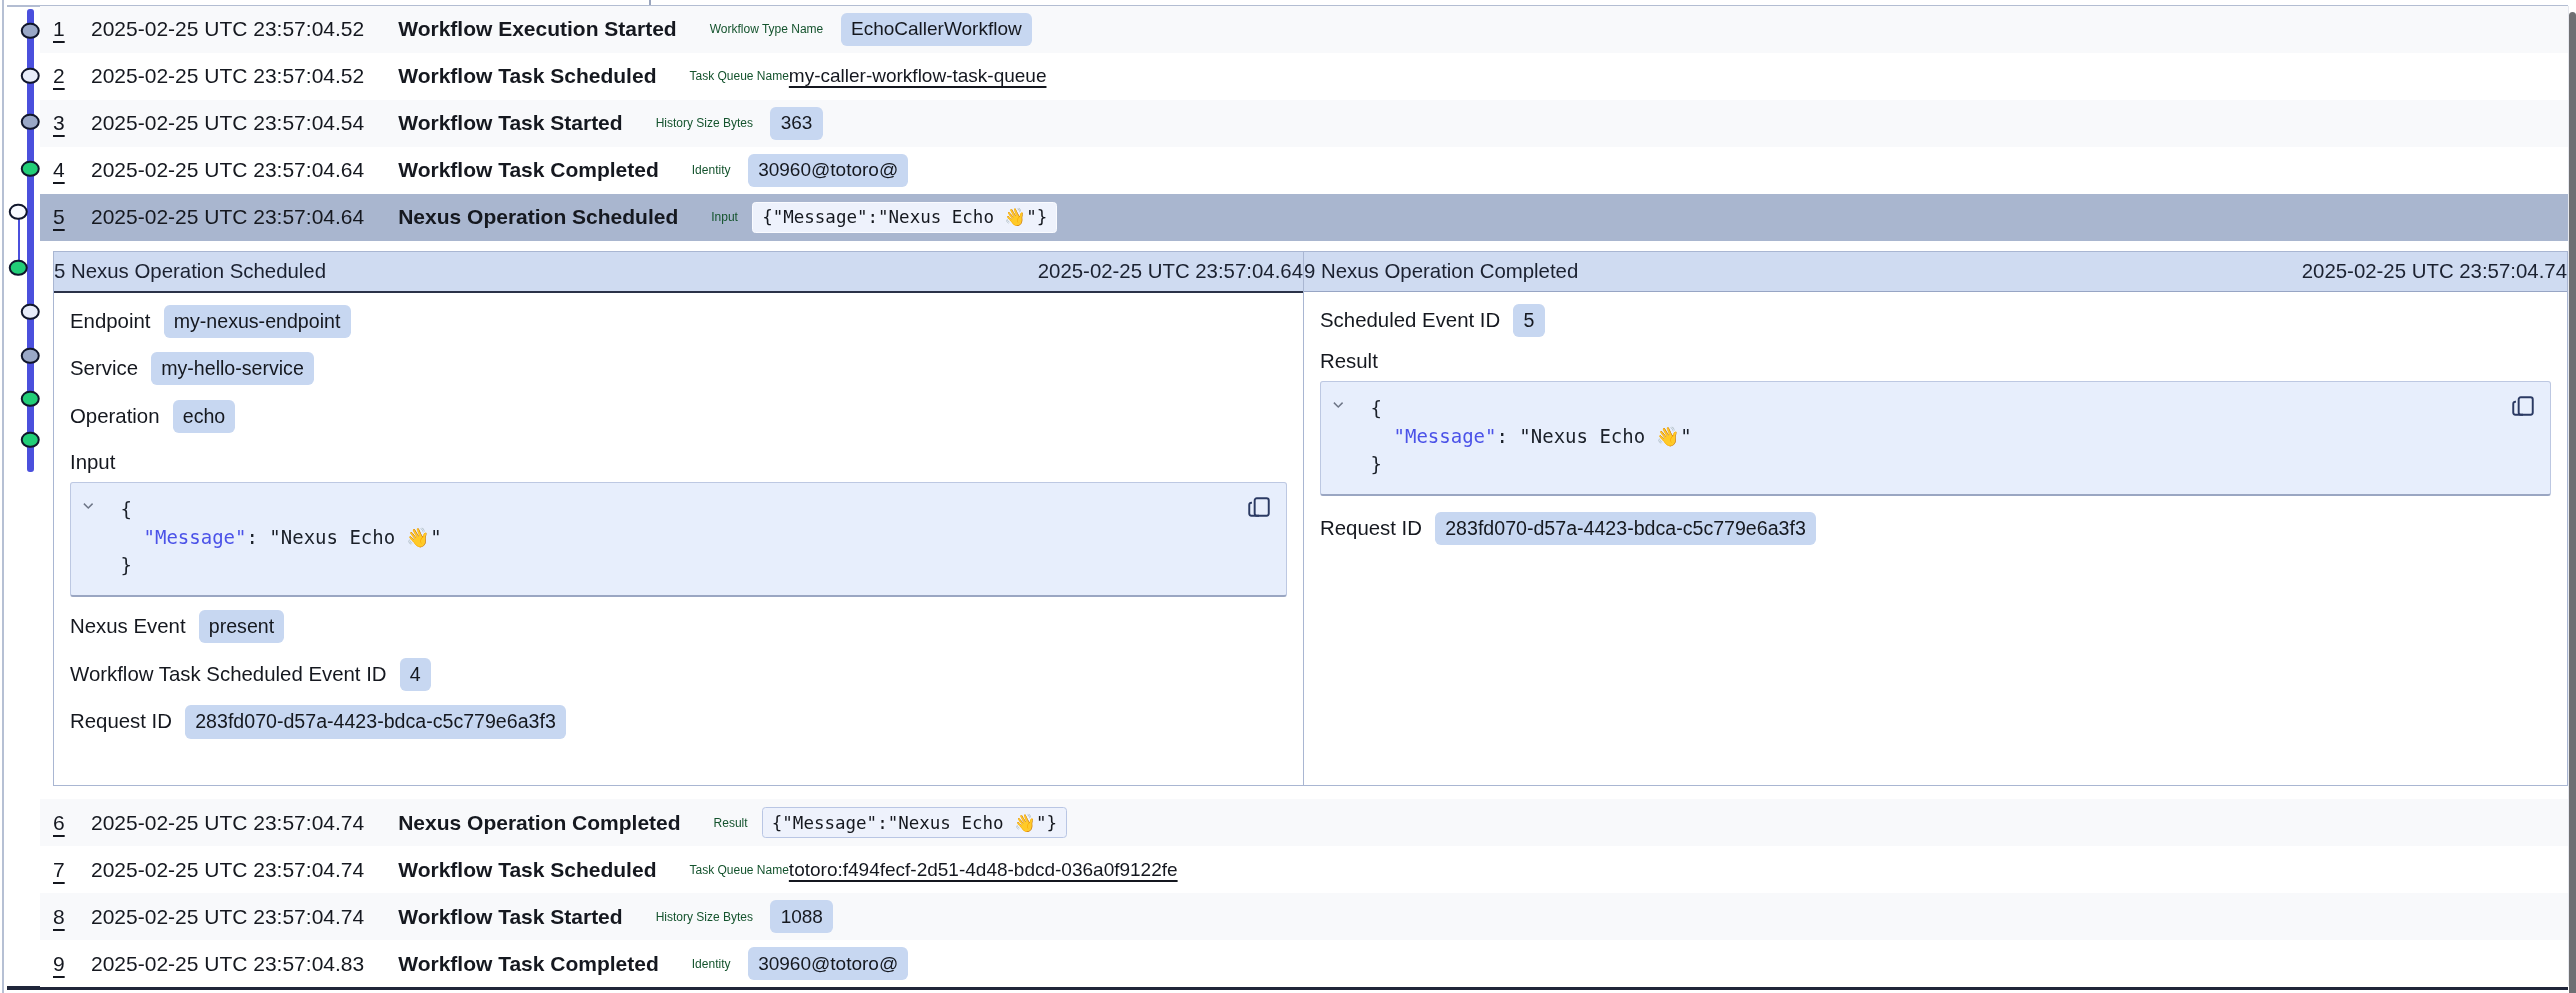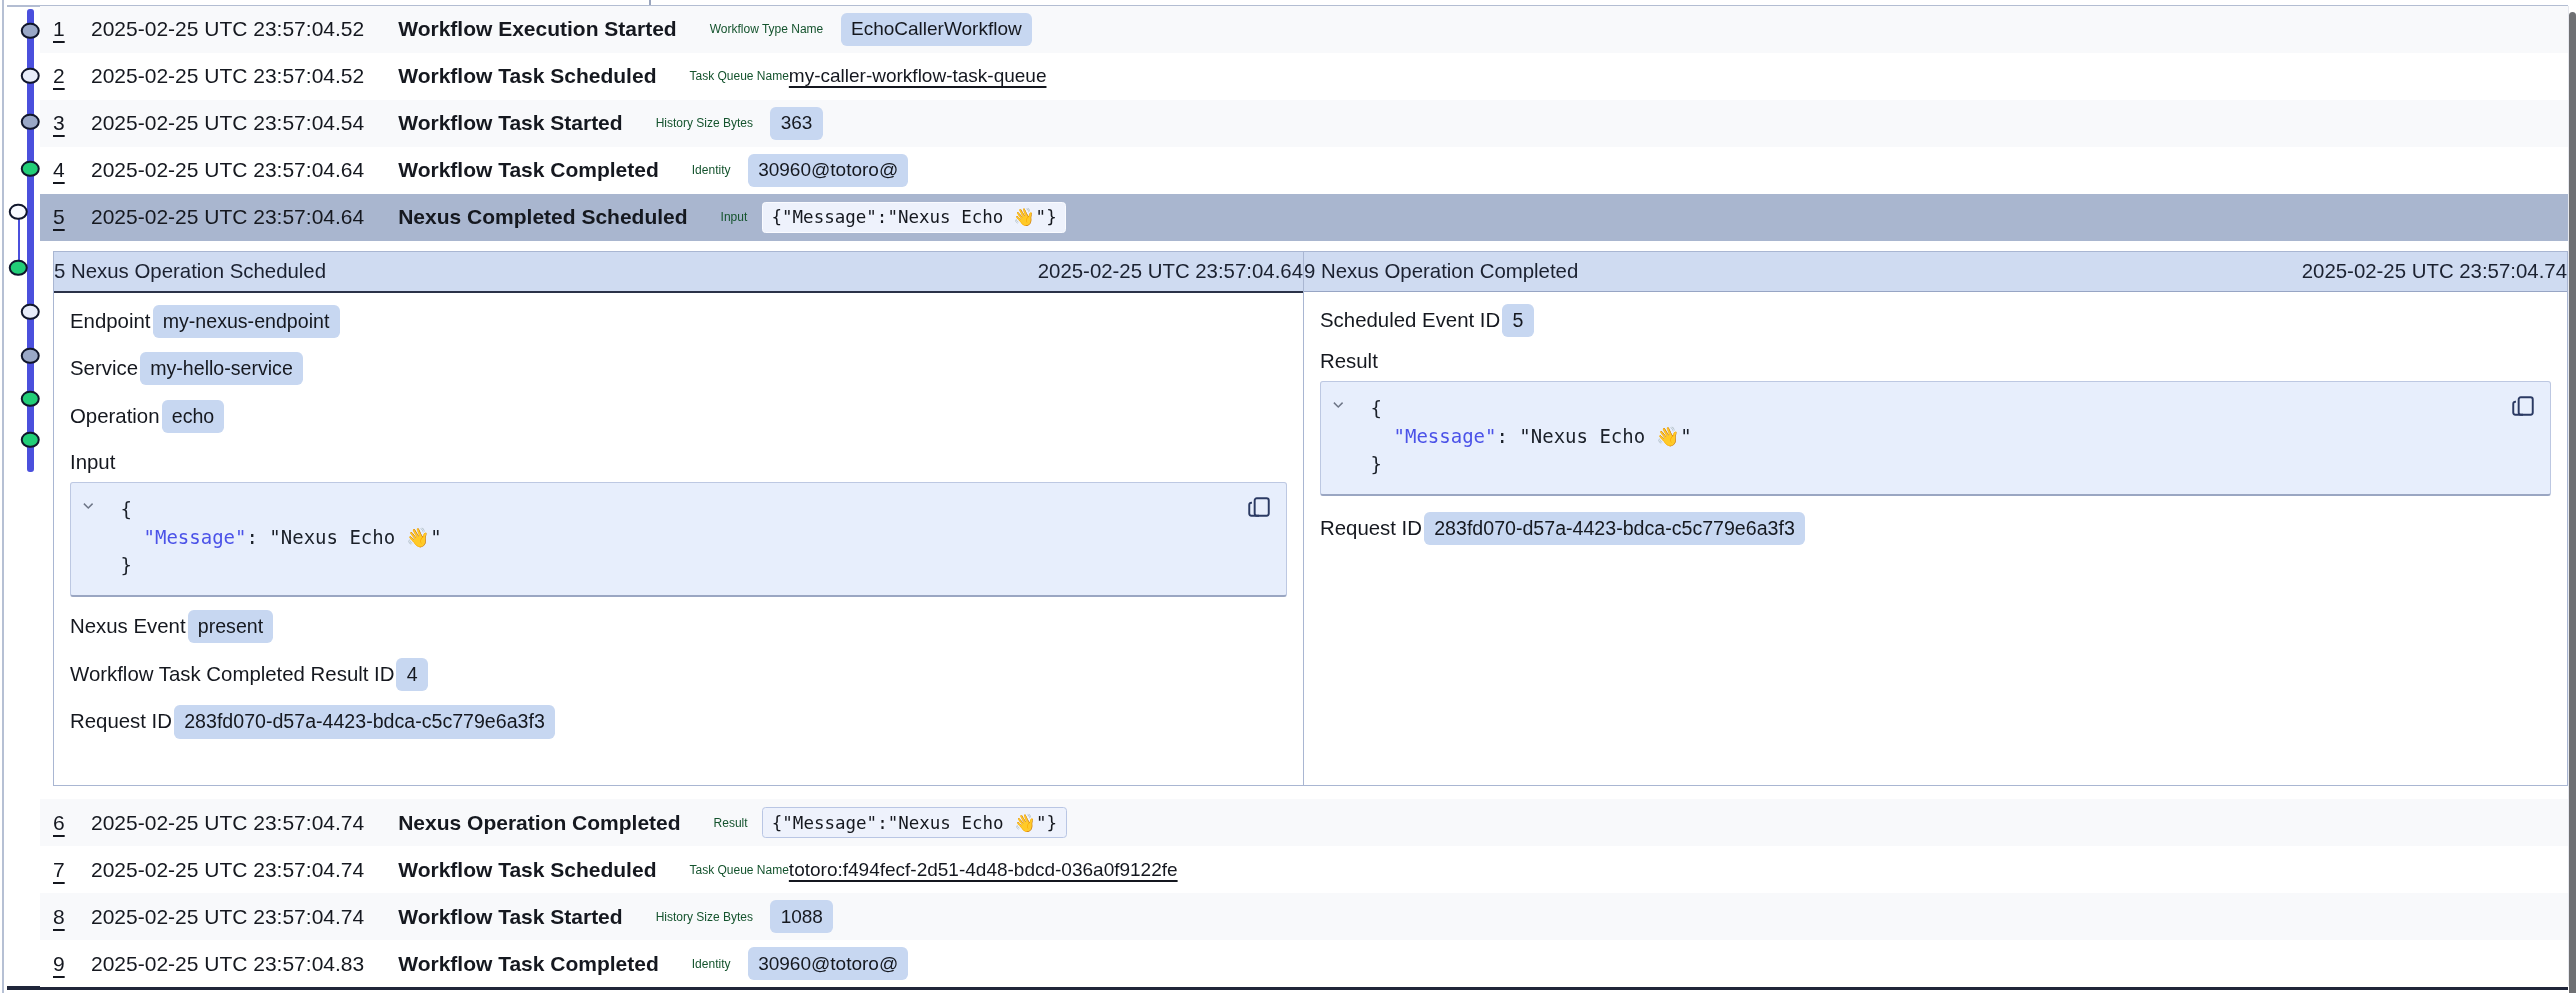--- a/index.html
+++ b/index.html
@@ -45,21 +45,21 @@
   .pcol{position:relative;height:100%;box-sizing:border-box}
   .pcol.left{width:1250px;border-right:1.5px solid #a9b6d2}
   .pcol.right{flex:1}
   .phead{height:39px;background:#cfdbf1;display:flex;align-items:center;justify-content:space-between;padding:0 0;font-size:20.4px;color:#1b2130}
   .pcol.left .phead{border-bottom:2.9px solid #2b3248}
   .pcol.right .phead{border-bottom:1.5px solid #97a5c4}
   .pbody{padding:0 16px}
   .pfield{display:flex;align-items:center;margin-top:14.5px;font-size:20.4px;min-height:31px}
   .pfield.first{margin-top:11.6px}
   .pfield.gap-lg{margin-top:25px}
-  .pbadge{margin-left:2px;background:#c7d7f1;border-radius:5.8px;padding:5.1px 10.2px;font-size:19.6px;white-space:nowrap}
+  .pbadge{margin-left:13px;background:#c7d7f1;border-radius:5.8px;padding:5.1px 10.2px;font-size:19.6px;white-space:nowrap}
   .plink{margin-left:10.2px;color:#14171f;text-decoration:underline;text-underline-offset:4.4px;text-decoration-thickness:1.5px;font-size:19.6px;white-space:nowrap}
   .plabel{font-size:20.4px;margin-top:17.5px;min-height:22px;display:flex;align-items:center}
   .plabel.result{margin-top:13px}
   .code-block{position:relative;margin-top:8.7px;background:#e7eefc;border:1.5px solid #bdc8e2;border-bottom:2.9px solid #9aa6c2;border-radius:2.9px;
     padding:11.6px 17.5px 16px 14.5px;font-family:"DejaVu Sans Mono",monospace;font-size:19px;line-height:28px;color:#1b2029;box-sizing:border-box}
   .code-line{padding-left:35px;position:relative;white-space:pre}
   .code-line.indent{padding-left:58px}
   .chev{position:absolute;left:10.2px;top:7.3px;cursor:pointer}
   .jkey{color:#4b52e8}
   .copy-btn{position:absolute;top:10.2px;right:13px;width:29px;height:29px;background:none;border:none;padding:0;cursor:pointer}
@@ -114,21 +114,21 @@
   <div class="row">
     <a class="num">4</a>
     <span class="time">2025-02-25 UTC 23:57:04.64</span>
     <span class="ename">Workflow Task Completed</span>
     <span class="alabel">Identity</span>
     <span class="badge">30960@totoro@</span>
   </div>
   <div class="row selected">
     <a class="num">5</a>
     <span class="time">2025-02-25 UTC 23:57:04.64</span>
-    <span class="ename">Nexus Completed Scheduled</span>
+    <span class="ename">Nexus Operation Scheduled</span>
     <span class="alabel">Input</span>
     <span class="chip on-selected">{"Message":"Nexus Echo 👋"}</span>
   </div>
 </div>
 
 <div class="panel">
   <div class="pcol left">
     <div class="phead">
       <span>5 Nexus Operation Scheduled</span>
       <span>2025-02-25 UTC 23:57:04.64</span>
@@ -161,21 +161,21 @@
               <rect x="8" y="4" width="13" height="16" rx="2"></rect>
               <path d="M5.5 8 H5 a2 2 0 0 0 -2 2 v8 a2 2 0 0 0 2 2 h7"></path>
             </svg>
         </button>
       </div>
       <div class="pfield" style="margin-top:13px">
         <span class="plbl">Nexus Event</span>
         <span class="pbadge">present</span>
       </div>
       <div class="pfield">
-        <span class="plbl">Workflow Task Completed Result ID</span>
+        <span class="plbl">Workflow Task Scheduled Event ID</span>
         <span class="pbadge">4</span>
       </div>
       <div class="pfield">
         <span class="plbl">Request ID</span>
         <span class="pbadge">283fd070-d57a-4423-bdca-c5c779e6a3f3</span>
       </div>
     </div>
   </div>
   <div class="pcol right">
     <div class="phead">

